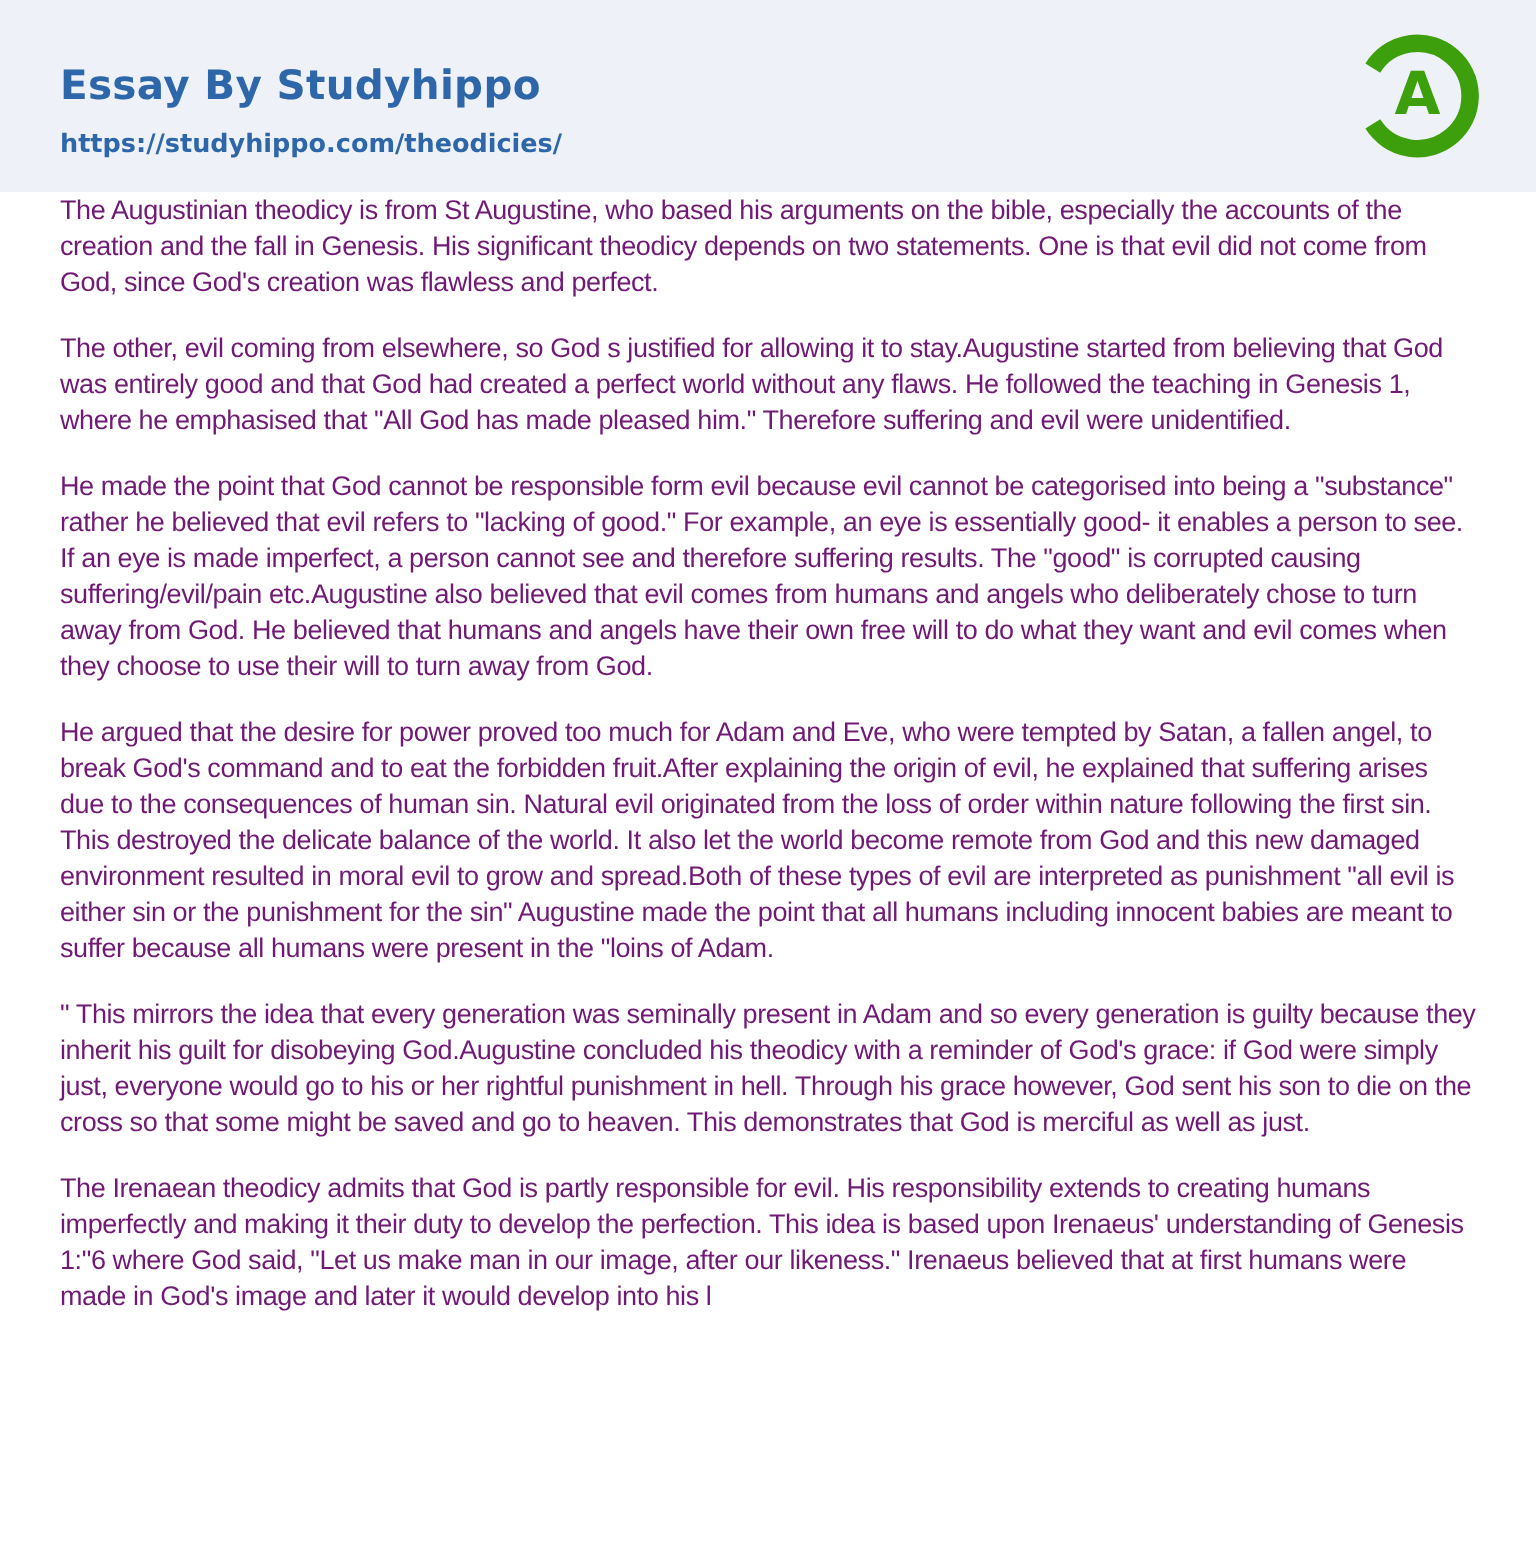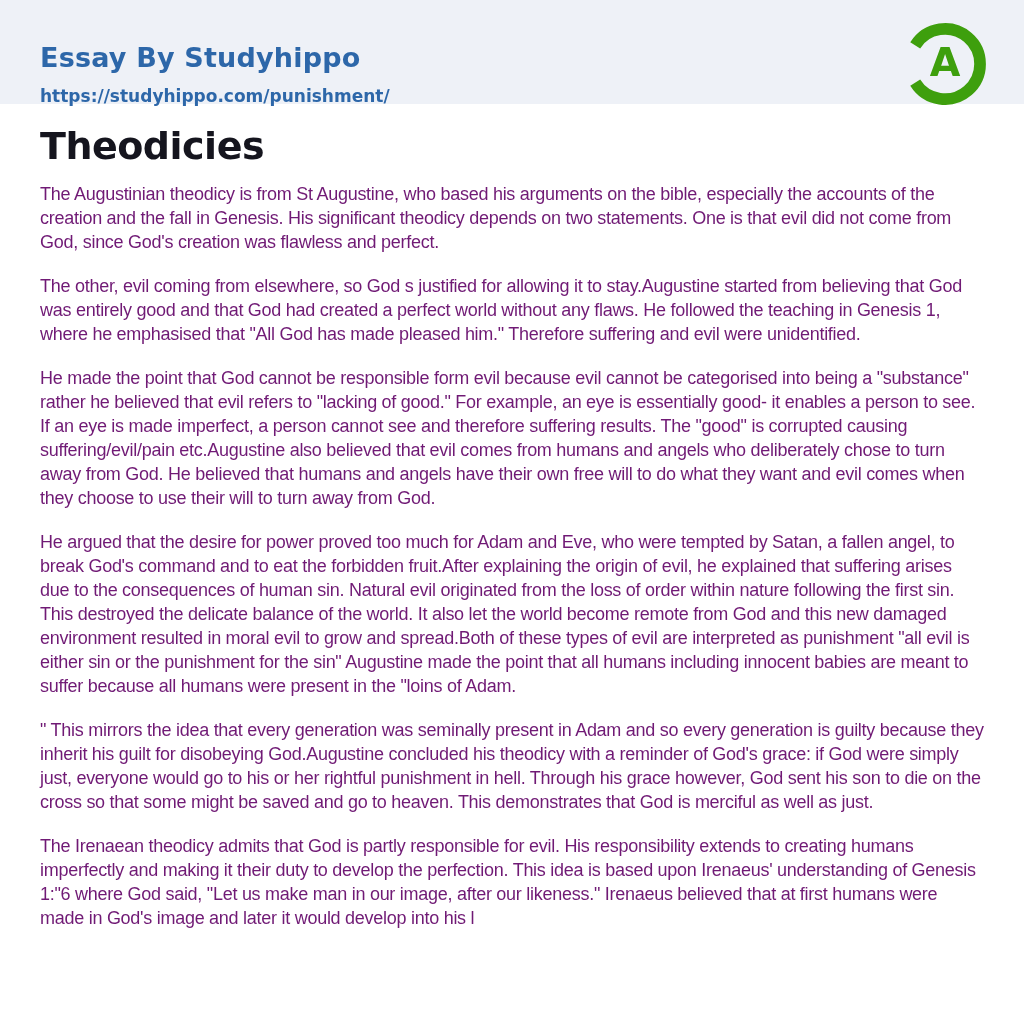--- a/index.html
+++ b/index.html
@@ -10,21 +10,21 @@
   }
   .page {
     width: 1024px;
     height: 1027px;
     background: #ffffff;
     overflow: hidden;
     position: relative;
   }
   .header {
     background: #eef1f7;
-    height: 104px;
+    height: 128px;
     position: relative;
   }
   .brand-title {
     position: absolute;
     left: 40px;
     top: 42px;
     font-size: 27px;
     font-weight: 700;
     color: #2d67a9;
     letter-spacing: 0.2px;
@@ -67,29 +67,28 @@
     letter-spacing: -0.015em;
   }
 </style>
 </head>
 <body>
 
 <div class="page">
 
   <div class="header">
     <div class="brand-title">Essay By Studyhippo</div>
-    <a class="brand-url">https://studyhippo.com/punishment/</a>
+    <a class="brand-url">https://studyhippo.com/theodicies/</a>
     <svg class="logo" viewBox="0 0 100 100">
       <path d="M 16.9 29.3 A 39 39 0 1 1 16.9 70.7" fill="none" stroke="#3e9f0d" stroke-width="13" stroke-linecap="butt"></path>
       <text x="50" y="63" text-anchor="middle" font-family="DejaVu Sans, Liberation Sans, sans-serif" font-size="44" font-weight="600" fill="#3e9f0d">A</text>
     </svg>
   </div>
 
   <div class="content">
-    <h1 class="article-title">Theodicies</h1>
 
     <div class="article-body">
       <p>The Augustinian theodicy is from St Augustine, who based his arguments on the bible, especially the accounts of the creation and the fall in Genesis. His significant theodicy depends on two statements. One is that evil did not come from God, since God's creation was flawless and perfect.</p>
       <p>The other, evil coming from elsewhere, so God s justified for allowing it to stay.Augustine started from believing that God was entirely good and that God had created a perfect world without any flaws. He followed the teaching in Genesis 1, where he emphasised that "All God has made pleased him." Therefore suffering and evil were unidentified.</p>
       <p>He made the point that God cannot be responsible form evil because evil cannot be categorised into being a "substance" rather he believed that evil refers to "lacking of good." For example, an eye is essentially good- it enables a person to see. If an eye is made imperfect, a person cannot see and therefore suffering results. The "good" is corrupted causing suffering/evil/pain etc.Augustine also believed that evil comes from humans and angels who deliberately chose to turn away from God. He believed that humans and angels have their own free will to do what they want and evil comes when they choose to use their will to turn away from God.</p>
       <p>He argued that the desire for power proved too much for Adam and Eve, who were tempted by Satan, a fallen angel, to break God's command and to eat the forbidden fruit.After explaining the origin of evil, he explained that suffering arises due to the consequences of human sin. Natural evil originated from the loss of order within nature following the first sin. This destroyed the delicate balance of the world. It also let the world become remote from God and this new damaged environment resulted in moral evil to grow and spread.Both of these types of evil are interpreted as punishment "all evil is either sin or the punishment for the sin" Augustine made the point that all humans including innocent babies are meant to suffer because all humans were present in the "loins of Adam.</p>
       <p>" This mirrors the idea that every generation was seminally present in Adam and so every generation is guilty because they inherit his guilt for disobeying God.Augustine concluded his theodicy with a reminder of God's grace: if God were simply just, everyone would go to his or her rightful punishment in hell. Through his grace however, God sent his son to die on the cross so that some might be saved and go to heaven. This demonstrates that God is merciful as well as just.</p>
       <p>The Irenaean theodicy admits that God is partly responsible for evil. His responsibility extends to creating humans imperfectly and making it their duty to develop the perfection. This idea is based upon Irenaeus' understanding of Genesis 1:"6 where God said, "Let us make man in our image, after our likeness." Irenaeus believed that at first humans were made in God's image and later it would develop into his l</p>
     </div>
   </div>

